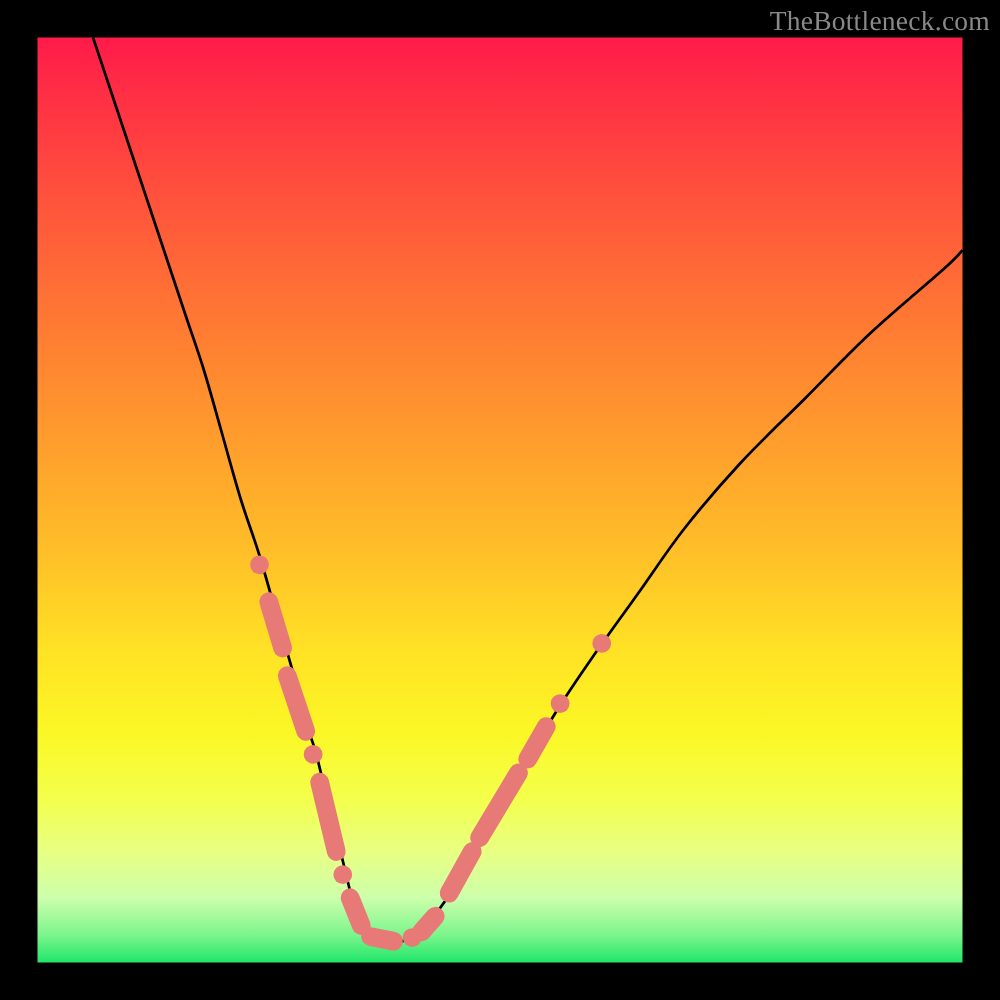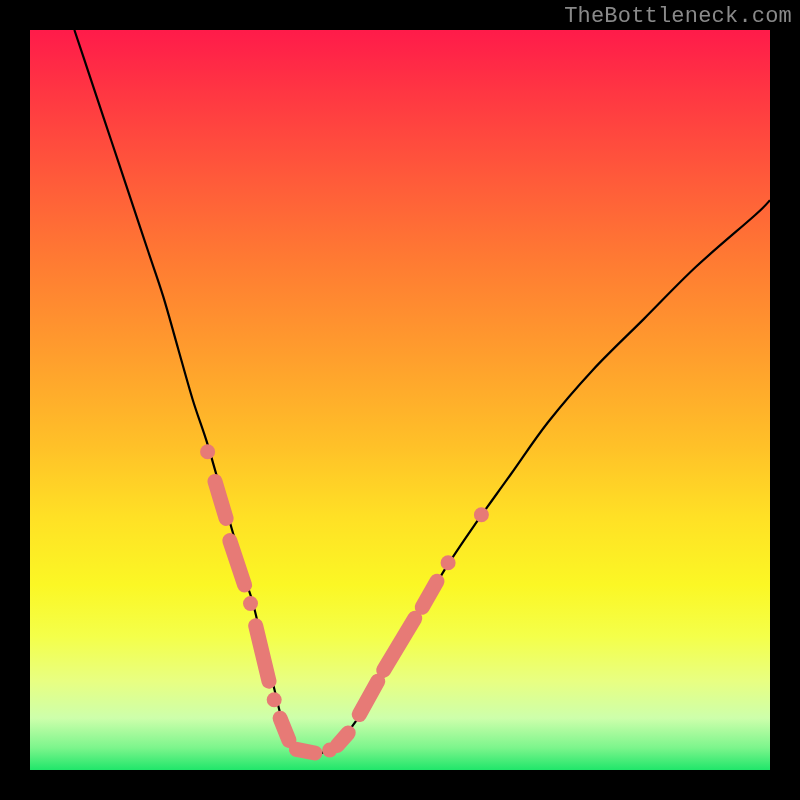--- a/index.html
+++ b/index.html
@@ -42,21 +42,21 @@
     left: 30px;
     top: 30px;
     width: 740px;
     height: 740px;
     overflow: visible;
   }
   .watermark {
     position: absolute;
     top: 4px;
     right: 8px;
-    font-family: Liberation Mono, monospace;
+    font-family: Liberation Serif, serif;
     font-size: 22px;
     color: #898989;
     letter-spacing: 0.2px;
     user-select: none;
   }
 </style>
 </head>
 <body>
 
 <div class="stage">

